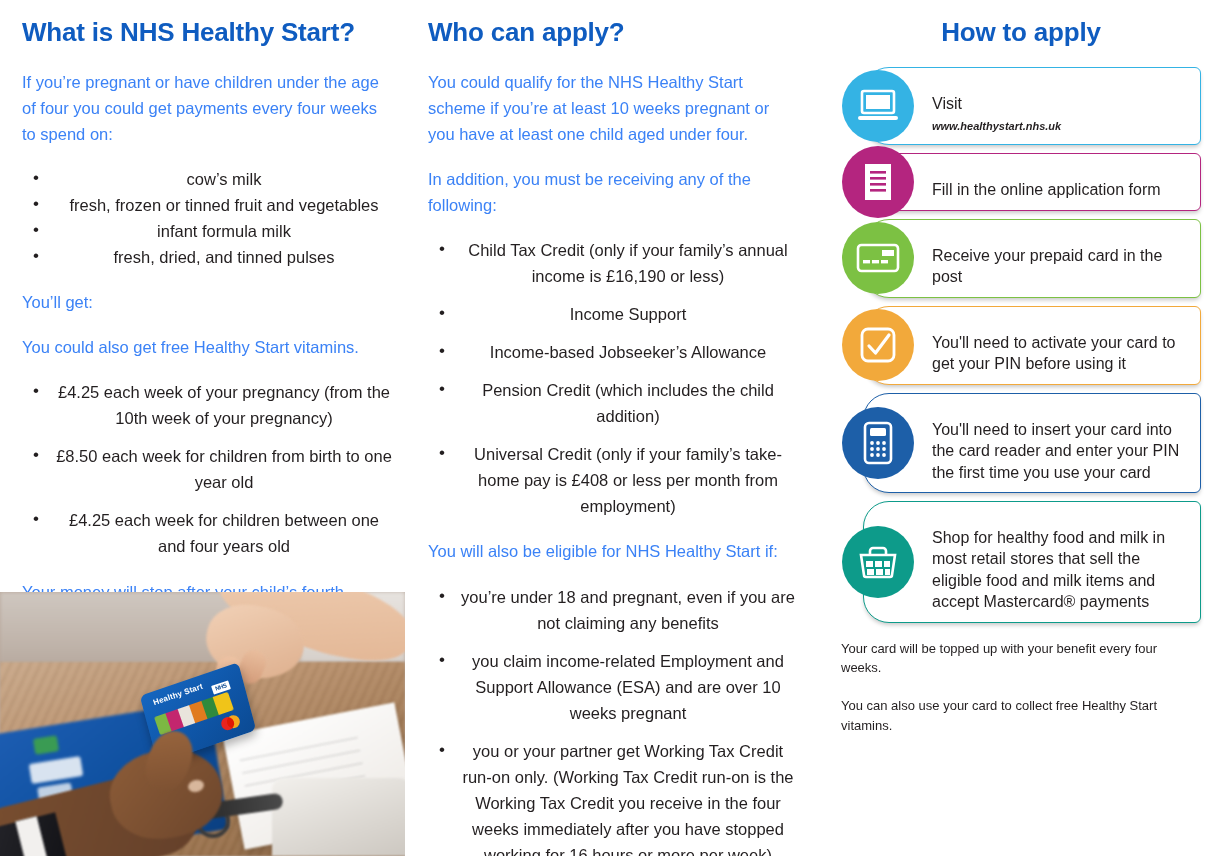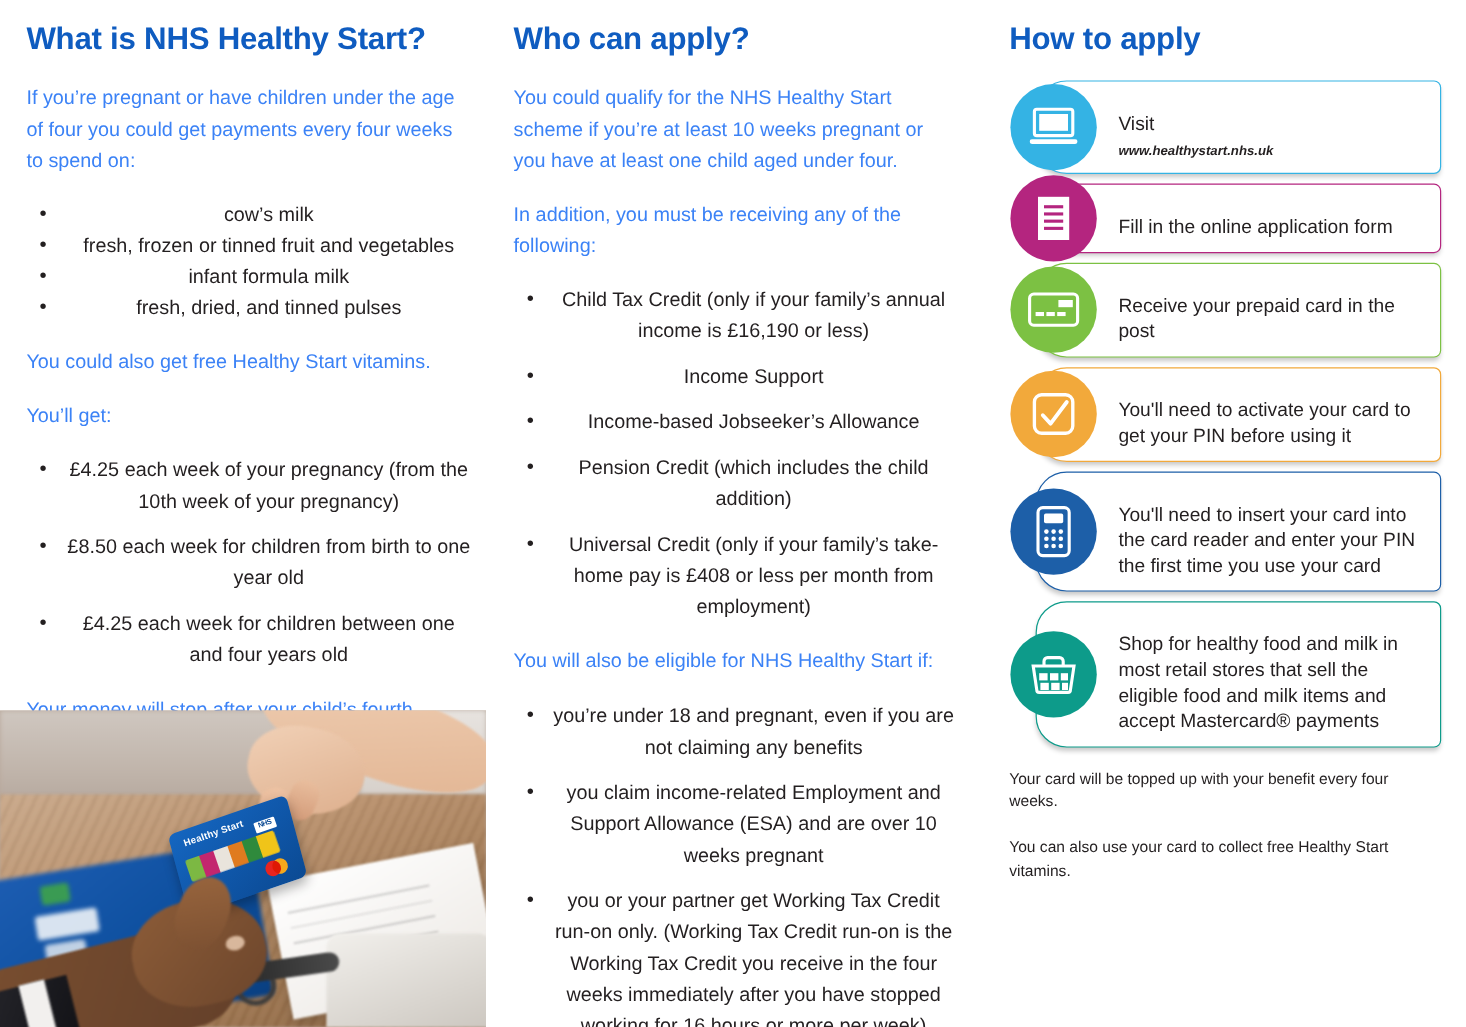--- a/index.html
+++ b/index.html
@@ -28,21 +28,21 @@
   #col-right  { left: 841px; width: 360px; }
 
   h2.section-title {
     font-size: 26px;
     font-weight: bold;
     color: #0f5cc0;
     margin: 18px 0 22px 0;
     letter-spacing: -0.2px;
     line-height: 1.1;
   }
-  #col-right h2.section-title { margin-bottom: 20px; }
+  #col-right h2.section-title { margin-bottom: 20px; text-align: center; }
 
   p.body {
     font-size: 16.5px;
     line-height: 1.58;
     margin: 0 0 19px 0;
     color: #3b82f6;
   }
 
   ul.bullets {
     list-style: none;
@@ -326,23 +326,23 @@
 
     <p class="body">If you’re pregnant or have children under the age of four you could get payments every four weeks to spend on:</p>
 
     <ul class="bullets">
       <li>cow’s milk</li>
       <li>fresh, frozen or tinned fruit and vegetables</li>
       <li>infant formula milk</li>
       <li>fresh, dried, and tinned pulses</li>
     </ul>
 
+    <p class="body">You’ll get:</p>
+
     <p class="body">You could also get free Healthy Start vitamins.</p>
-
-    <p class="body">You’ll get:</p>
 
     <ul class="bullets spaced">
       <li>£4.25 each week of your pregnancy (from the 10th week of your pregnancy)</li>
       <li>£8.50 each week for children from birth to one year old</li>
       <li>£4.25 each week for children between one and four years old</li>
     </ul>
 
     <p class="body">Your money will stop after your child’s fourth birthday, or if you no longer receive benefits.</p>
   </div>
 

